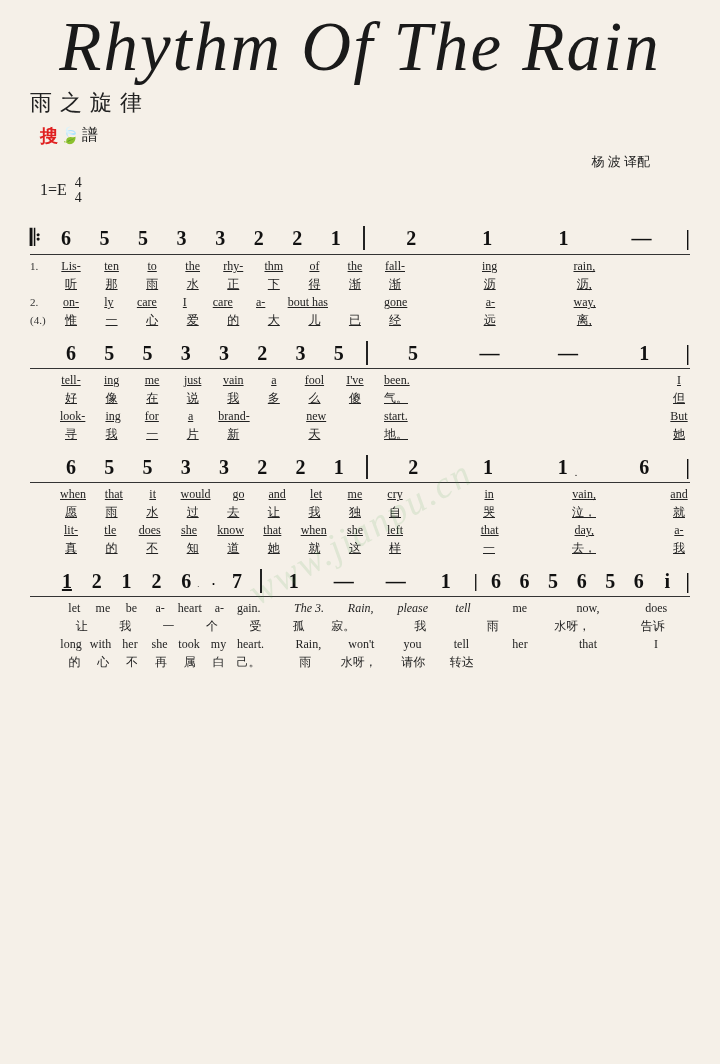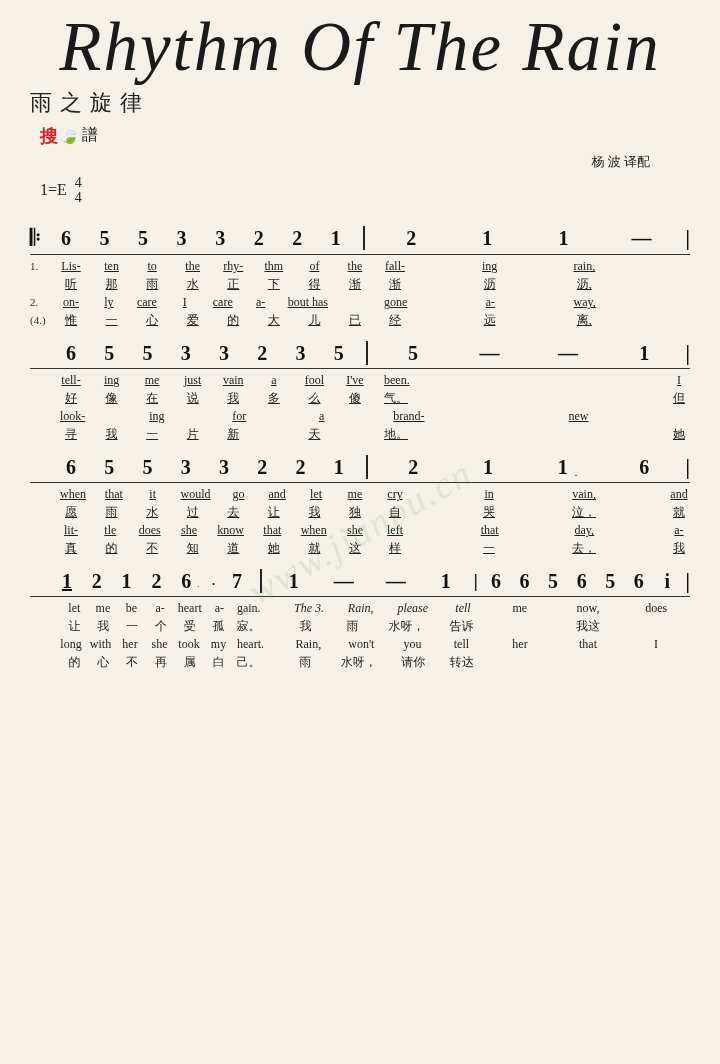--- a/index.html
+++ b/index.html
@@ -398,20 +398,26 @@
           <span class="lcell">look-</span>
           <span class="lcell">ing</span>
           <span class="lcell">for</span>
           <span class="lcell">a</span>
           <span class="lcell">brand-</span>
           <span class="lcell"></span>
           <span class="lcell">new</span>
           <span class="lcell"></span>
         </div>
         <div class="lsep"></div>
+        <div class="lcells">
+          <span class="lcell">start.</span>
+          <span class="lcell"></span>
+          <span class="lcell"></span>
+          <span class="lcell">But</span>
+        </div>
       </div>
       <div class="lrow">
         <span class="lrow-prefix"></span>
         <div class="lcells">
           <span class="lcell">寻</span>
           <span class="lcell">我</span>
           <span class="lcell">一</span>
           <span class="lcell">片</span>
           <span class="lcell">新</span>
           <span class="lcell"></span>
@@ -610,23 +616,20 @@
           <span class="lcell">孤</span>
           <span class="lcell">寂。</span>
         </div>
         <div class="lsep"></div>
         <div style="display:flex;flex:1;justify-content:space-around;">
           <span class="lcell">我</span>
           <span class="lcell">雨</span>
           <span class="lcell">水呀，</span>
           <span class="lcell">告诉</span>
         </div>
-        <div style="flex:1;display:flex;justify-content:space-around;">
-          <span class="lcell">我这</span>
-        </div>
       </div>
       <div class="lrow">
         <span class="lrow-prefix"></span>
         <div style="display:flex;flex:1;justify-content:space-between;">
           <span class="lcell">long</span>
           <span class="lcell">with</span>
           <span class="lcell">her</span>
           <span class="lcell">she</span>
           <span class="lcell">took</span>
           <span class="lcell">my</span>

